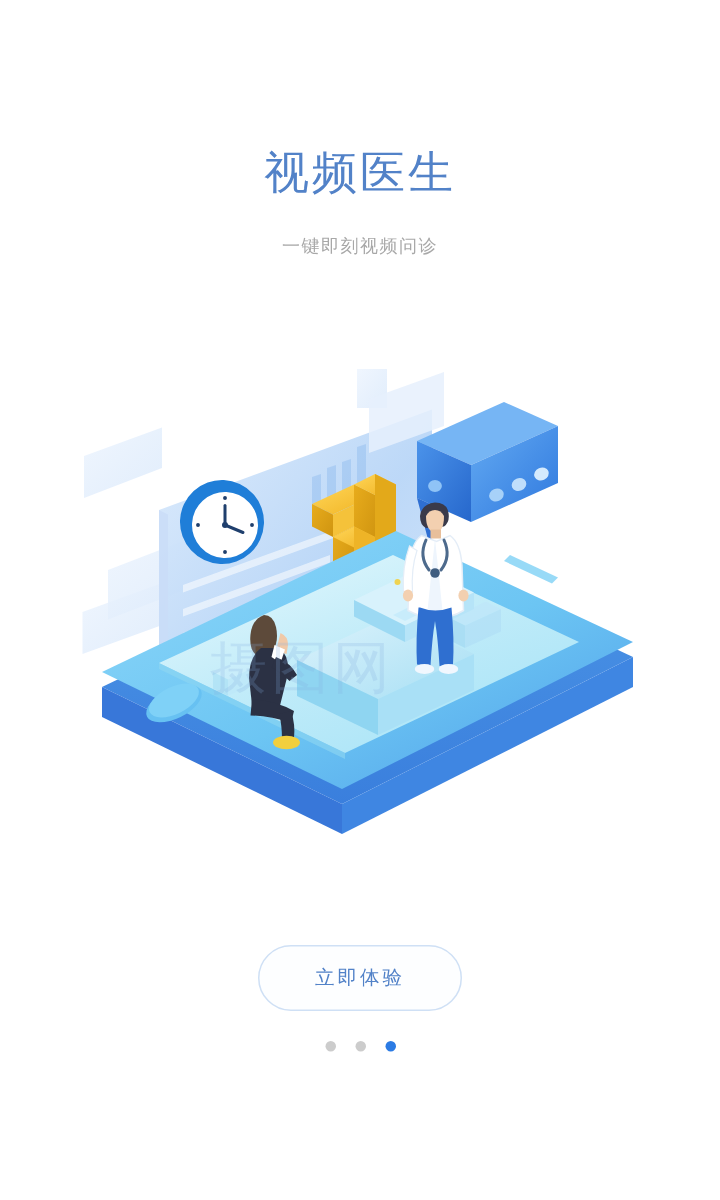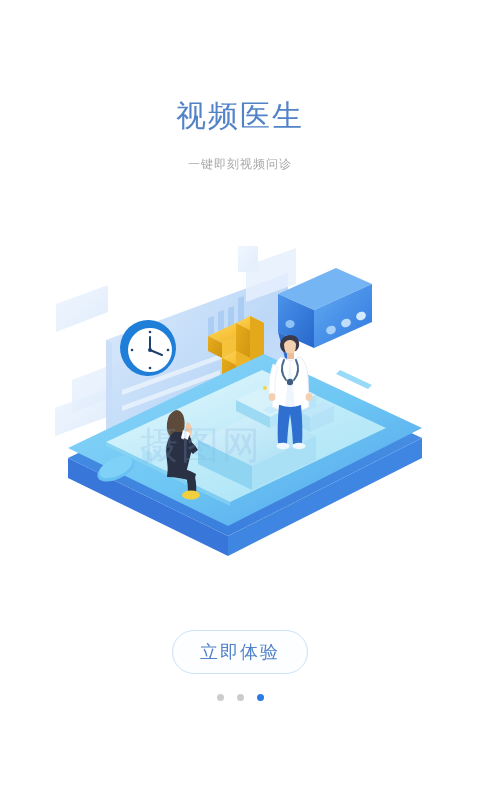--- a/index.html
+++ b/index.html
@@ -46,21 +46,21 @@
 
   
   .cta {
     position: absolute;
     left: 172px; top: 630px;
     width: 136px; height: 44px;
     border: 1px solid #cfe0f5;
     border-radius: 22px;
     background: #fdfeff;
     color: #5282c8;
-    font-size: 18px;
+    font-size: 13px;
     letter-spacing: 2px;
     display: flex;
     align-items: center;
     justify-content: center;
     cursor: pointer;
   }
 
   
   .dots {
     position: absolute;

